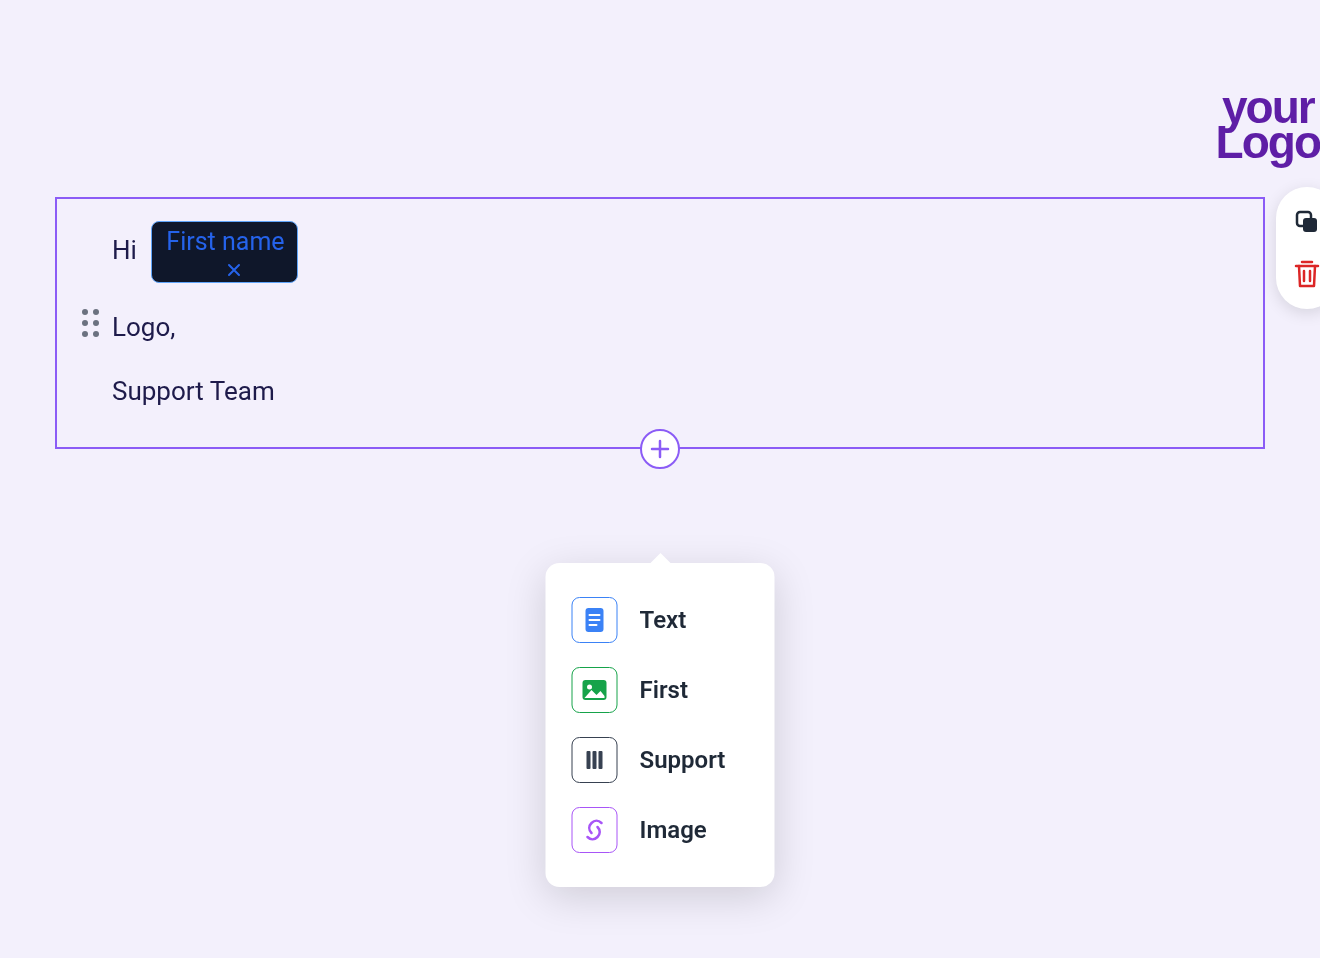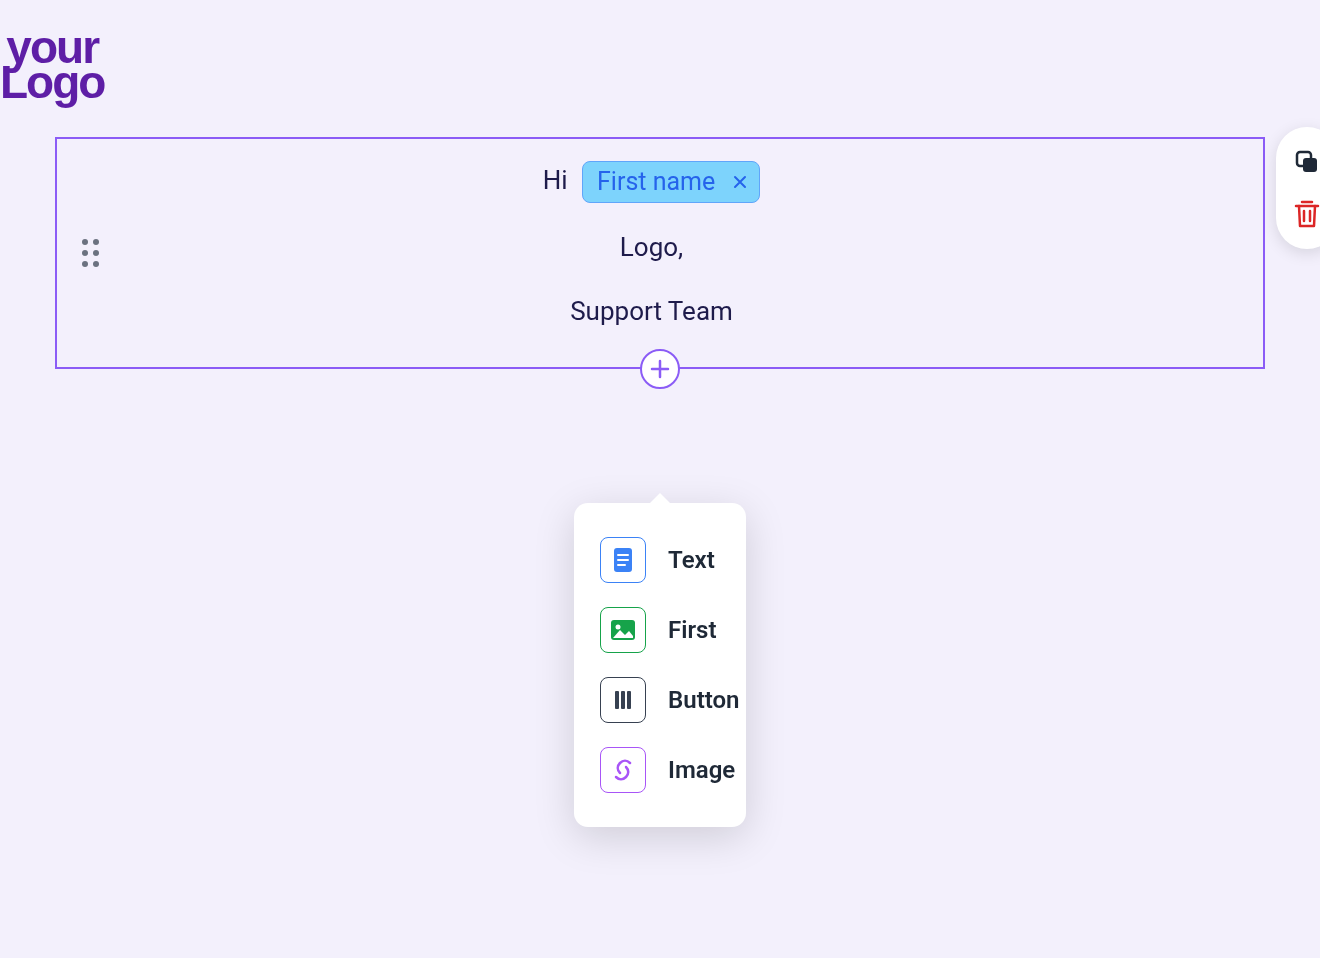--- a/index.html
+++ b/index.html
@@ -9,22 +9,22 @@
     }
     body {
       font-family: -apple-system, BlinkMacSystemFont, 'Segoe UI', Roboto, Arial, sans-serif;
       background: #f3f0fc;
       width: 1320px;
       height: 958px;
       position: relative;
     }
     .logo-container {
       display: flex;
-      justify-content: flex-start;
-      padding-top: 28px;
+      justify-content: flex-end;
+      padding-top: 88px;
       padding-bottom: 35px;
     }
     .logo {
       font-size: 46px;
       font-weight: 900;
       color: #5e1ea6;
       line-height: 0.85;
       text-align: center;
       letter-spacing: -2px;
       font-family: Arial Black, sans-serif;
@@ -36,23 +36,22 @@
       display: block;
       margin-top: -4px;
     }
     .editor-wrapper {
       position: relative;
       margin: 0 55px;
     }
     .text-block {
       border: 2px solid #8b5cf6;
       background: transparent;
-      padding: 22px 55px 28px 38px;
+      padding: 22px 55px 28px 55px;
       position: relative;
-      text-align: center;
     }
     .drag-handle {
       position: absolute;
       left: 25px;
       top: 50%;
       transform: translateY(-50%);
       cursor: grab;
       display: grid;
       grid-template-columns: repeat(2, 6px);
       grid-template-rows: repeat(3, 6px);
@@ -74,28 +73,29 @@
     }
     .text-line:last-child {
       margin-bottom: 8px;
     }
     .inline-greeting {
       display: inline;
     }
     .variable-chip {
       display: inline-flex;
       align-items: center;
-      background: #7dd3fc;
+      background: #0f172a;
       border: 1px solid #60a5fa;
       border-radius: 8px;
       padding: 2px 12px 2px 14px;
       margin-left: 8px;
       color: #2563eb;
       font-size: 25px;
       vertical-align: middle;
+      flex-direction: column;
     }
     .chip-close {
       margin-left: 18px;
       font-size: 20px;
       color: #2563eb;
       cursor: pointer;
       line-height: 1;
     }
     .add-button {
       position: absolute;
@@ -138,21 +138,21 @@
     }
     .popup-menu {
       position: absolute;
       top: 366px;
       left: 50%;
       transform: translateX(-50%);
       background: white;
       border-radius: 14px;
       box-shadow: 0 10px 40px rgba(0,0,0,0.15);
       padding: 22px 26px;
-      width: 172px;
+      width: 229px;
       z-index: 10;
     }
     .popup-arrow {
       position: absolute;
       top: -10px;
       left: 50%;
       transform: translateX(-50%);
       width: 0;
       height: 0;
       border-left: 12px solid transparent;
@@ -280,21 +280,21 @@
     </div>
 
     <div class="menu-item">
       <div class="menu-icon menu-icon-spacer">
         <svg width="26" height="26" viewBox="0 0 26 26">
           <rect x="5" y="4" width="4" height="18" rx="1" fill="#374151"></rect>
           <rect x="11" y="4" width="4" height="18" rx="1" fill="#374151"></rect>
           <rect x="17" y="4" width="4" height="18" rx="1" fill="#374151"></rect>
         </svg>
       </div>
-      <span class="menu-label">Button</span>
+      <span class="menu-label">Support</span>
     </div>
 
     <div class="menu-item">
       <div class="menu-icon menu-icon-button">
         <svg width="26" height="26" viewBox="0 0 26 26">
           <path d="M10 16 C7 13 7 9 10 6 C13 3 17 3 20 6" stroke="#a855f7" stroke-width="2.5" fill="none" stroke-linecap="round"></path>
           <path d="M16 10 C19 13 19 17 16 20 C13 23 9 23 6 20" stroke="#a855f7" stroke-width="2.5" fill="none" stroke-linecap="round"></path>
         </svg>
       </div>
       <span class="menu-label">Image</span>

